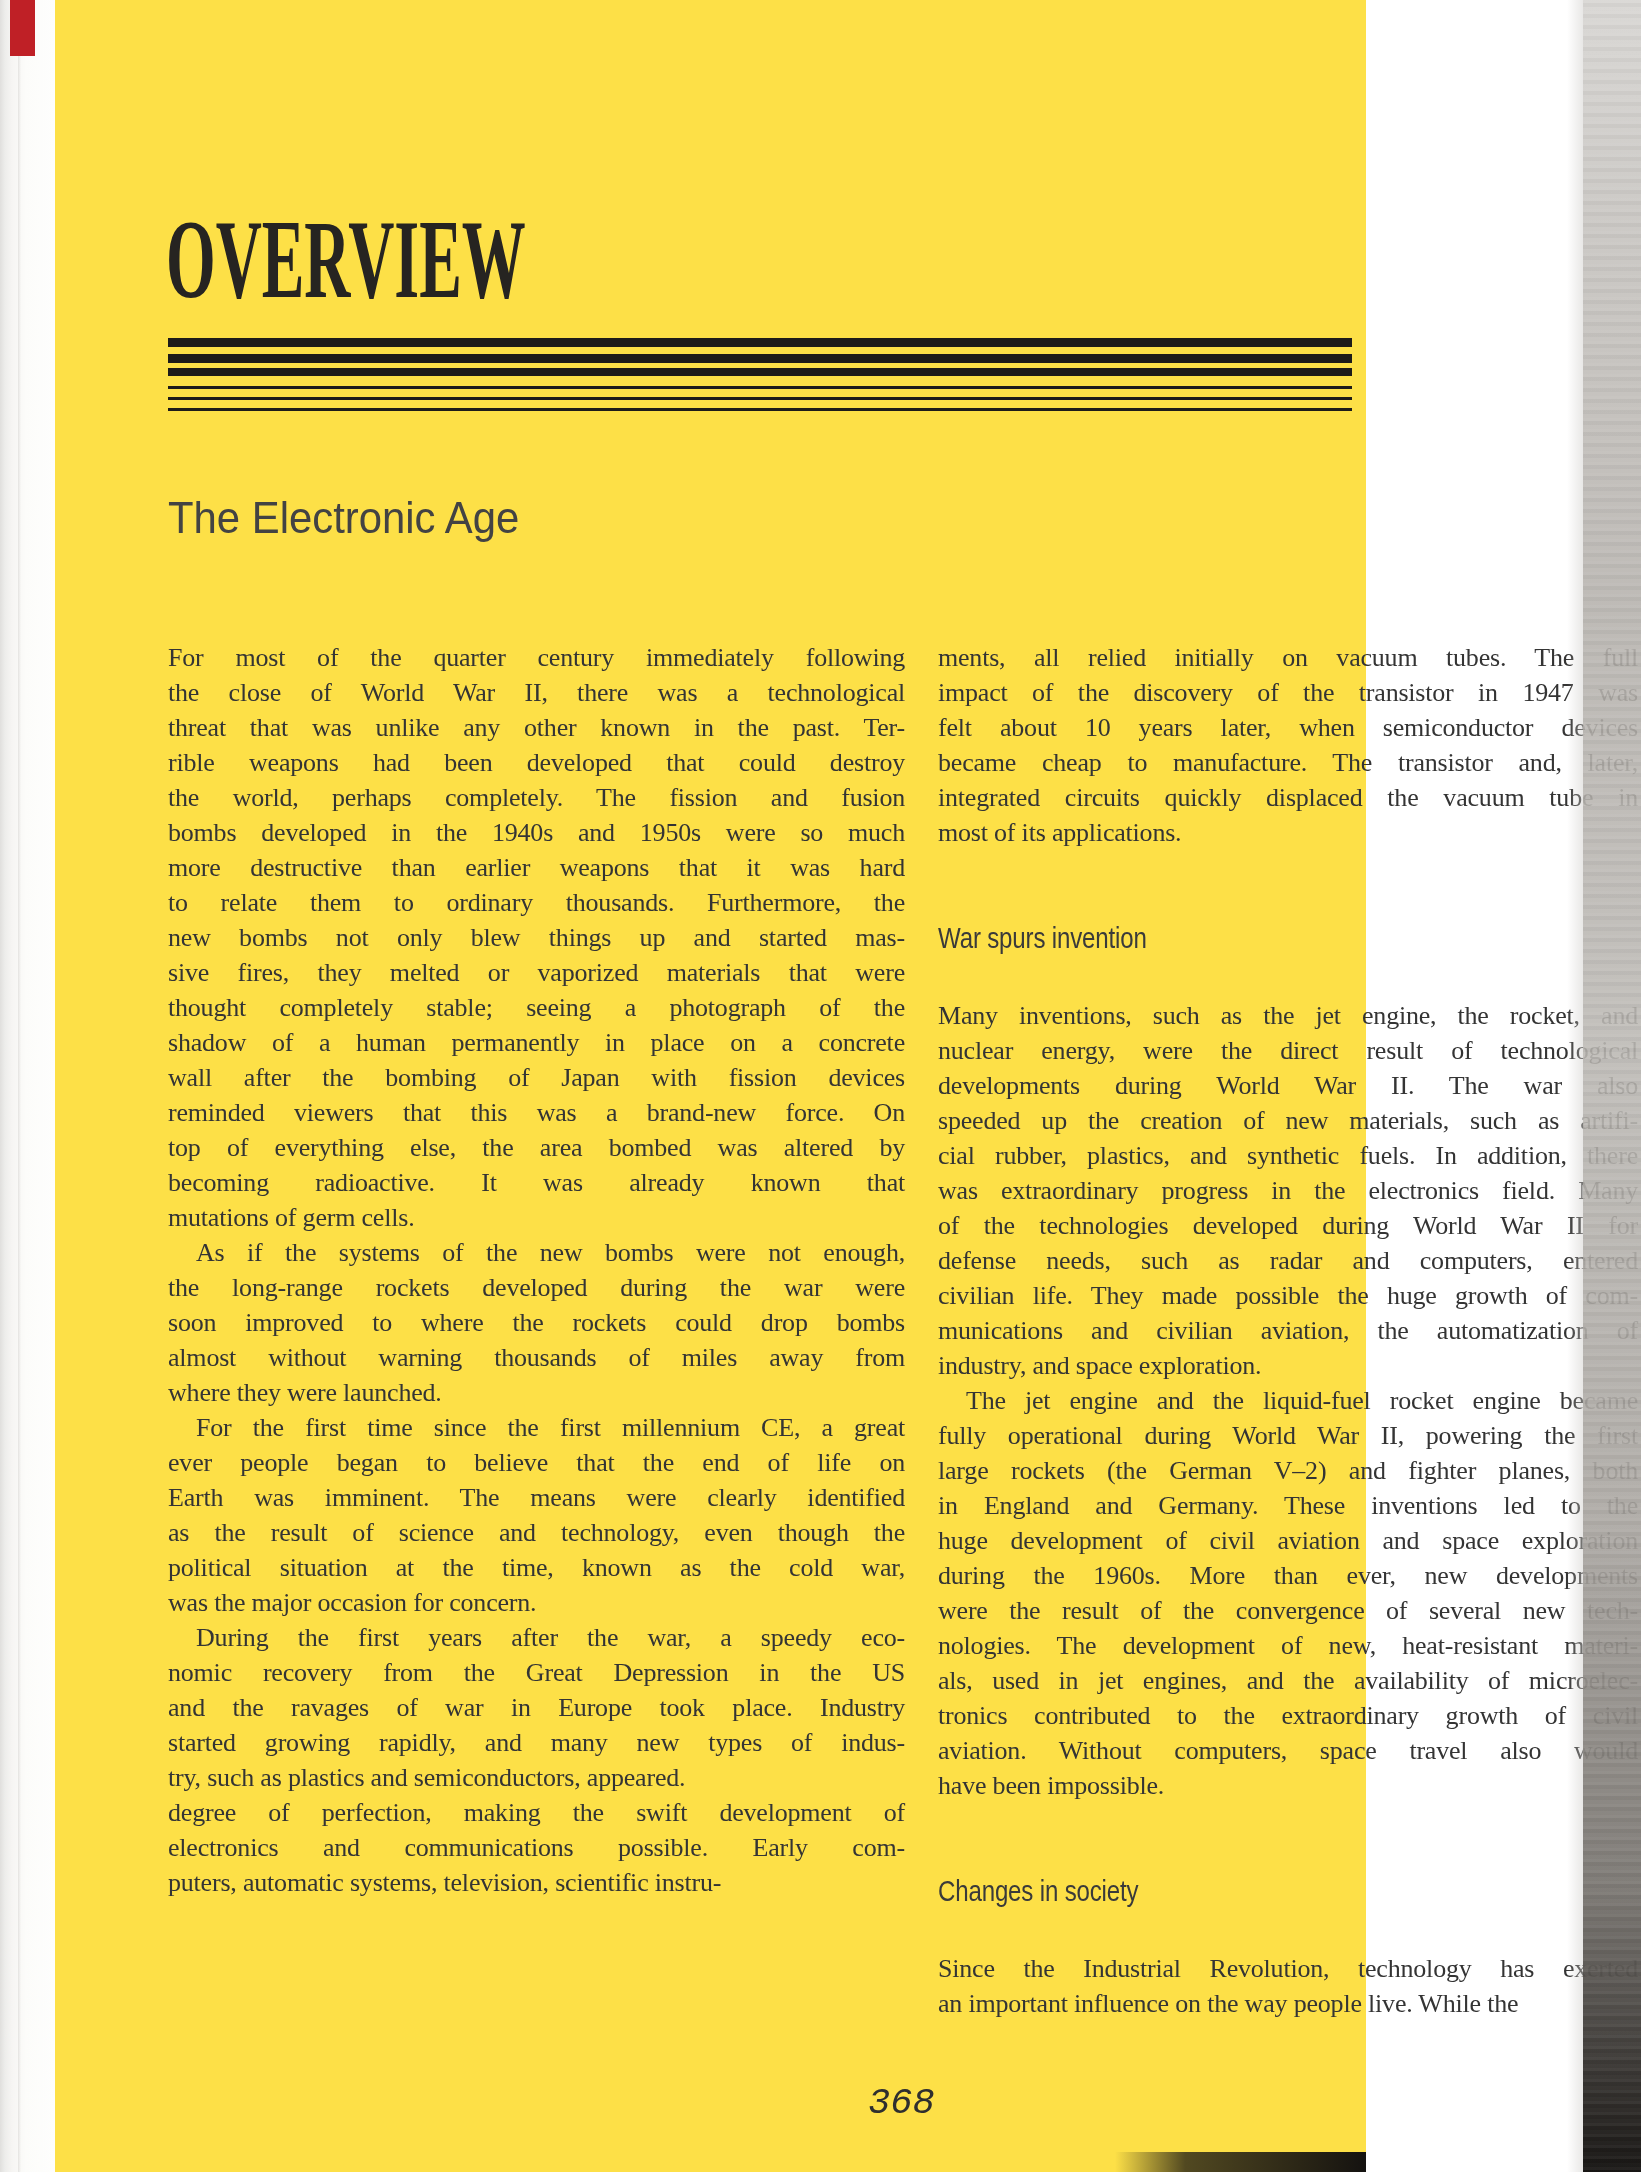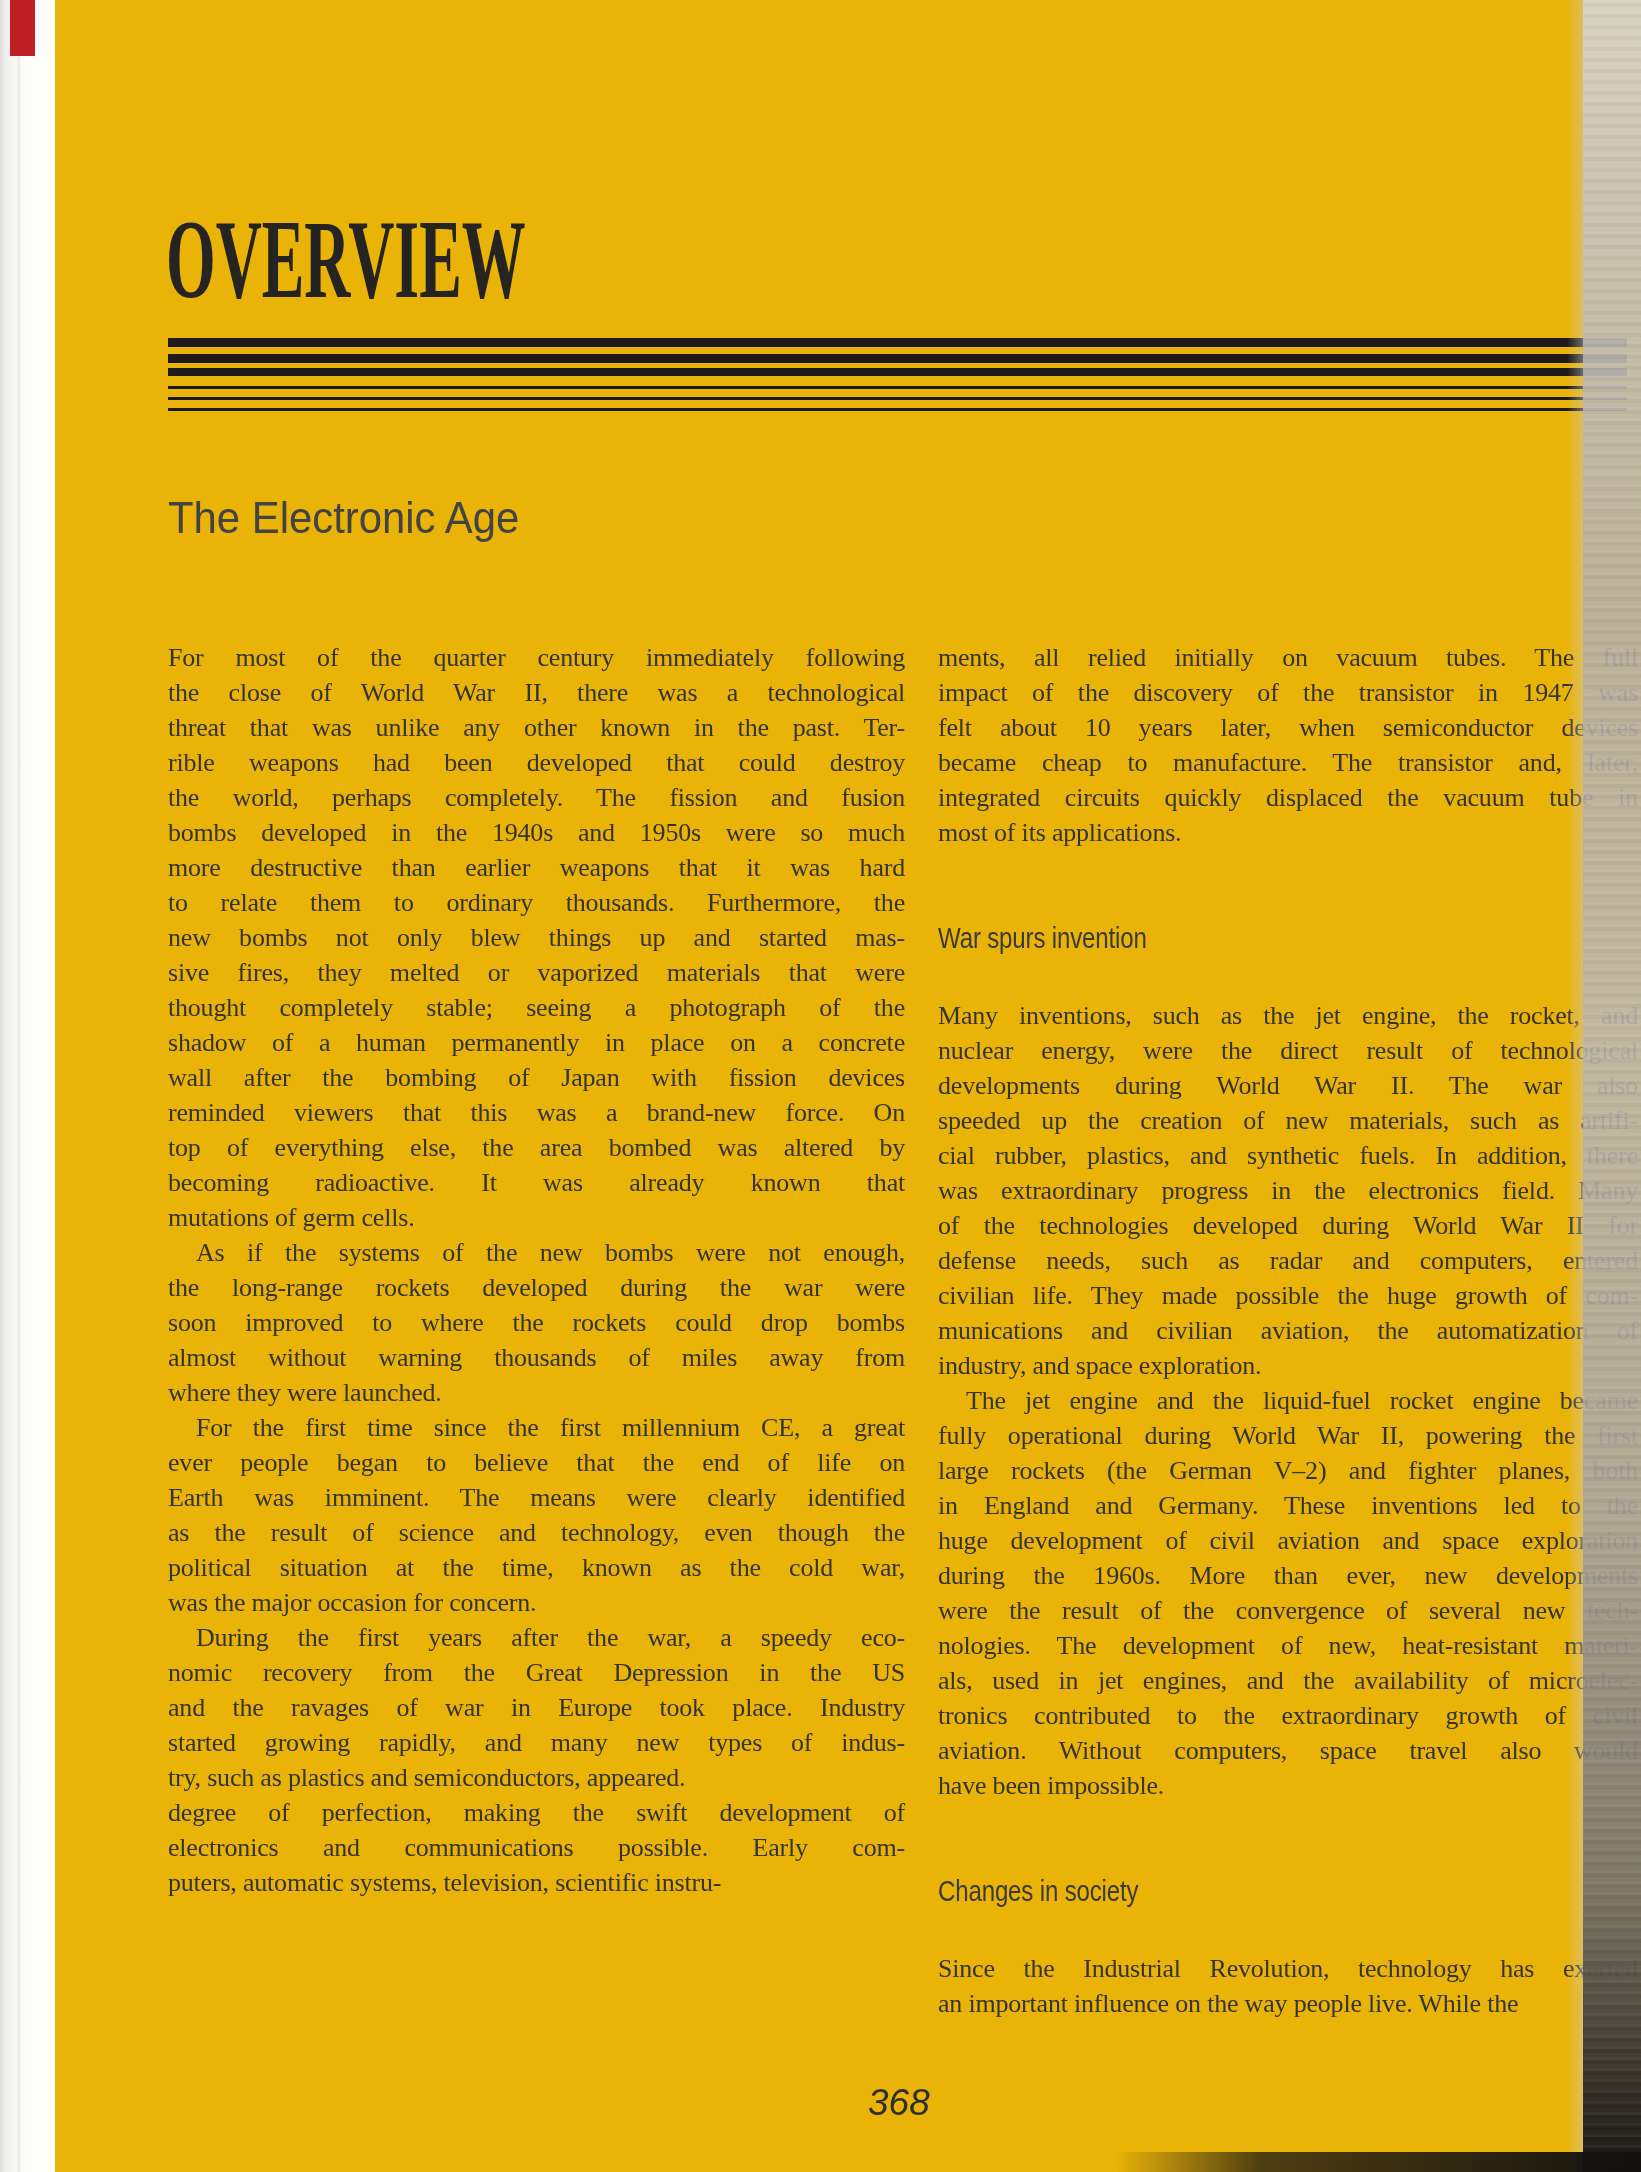--- a/index.html
+++ b/index.html
@@ -1,18 +1,18 @@
 <!DOCTYPE html>
 <html><head>
 <meta charset="utf-8">
 <style>
   html,body{margin:0;padding:0;}
   body{width:1641px;height:2172px;background:#ffffff;overflow:hidden;
        font-family:"Liberation Serif",serif;}
-  .page{position:relative;width:1641px;height:2172px;background:#eab308;}
+  .page{position:relative;width:1366px;height:2172px;background:#fde047;}
 
   
   .left-edge{position:absolute;left:0;top:0;bottom:0;width:55px;
     background:linear-gradient(90deg,#e0dfdd 0px,#ededeb 5px,#f6f5f3 12px,#fcfcfa 26px,#fefefd 55px);}
   .left-edge:after{content:"";position:absolute;left:18px;top:0;bottom:0;width:3px;
     background:linear-gradient(90deg,rgba(190,188,185,.35),rgba(255,255,255,0));}
 
   
   .red-tab{position:absolute;left:10px;top:0;width:25px;height:56px;background:#bf2026;}
 
@@ -46,21 +46,21 @@
   .line{text-align:justify;text-align-last:justify;}
   .line.last{text-align-last:left;}
   .line.indent{text-indent:28px;}
 
   .subhead{margin:72px 0 44px 0;font-family:"Liberation Sans",sans-serif;
     font-size:29px;line-height:32px;color:#3a3a3a;
     transform:scaleX(.83);transform-origin:left;white-space:nowrap;}
 
   
   .page-number{position:absolute;left:868px;top:2082px;
-    font-family:Liberation Sans, sans-serif;font-style:italic;font-size:37px;color:#2f2f2f;text-align:right;}
+    font-family:Liberation Mono, monospace;font-style:italic;font-size:37px;color:#2f2f2f;text-align:right;}
 
   
   .right-band{position:absolute;top:0;bottom:0;left:1583px;width:58px;
     background:linear-gradient(180deg,
       rgba(214,212,209,.92) 0%,rgba(198,195,191,.90) 10%,
       rgba(180,176,171,.88) 28%,rgba(186,183,178,.88) 48%,
       rgba(168,164,159,.90) 70%,rgba(118,114,109,.94) 87%,
       rgba(46,43,40,.97) 96%,#181614 100%);}
   .right-band:before{content:"";position:absolute;left:-16px;top:0;bottom:0;width:16px;
     background:linear-gradient(90deg,rgba(255,255,255,0),rgba(205,203,200,.45));}

